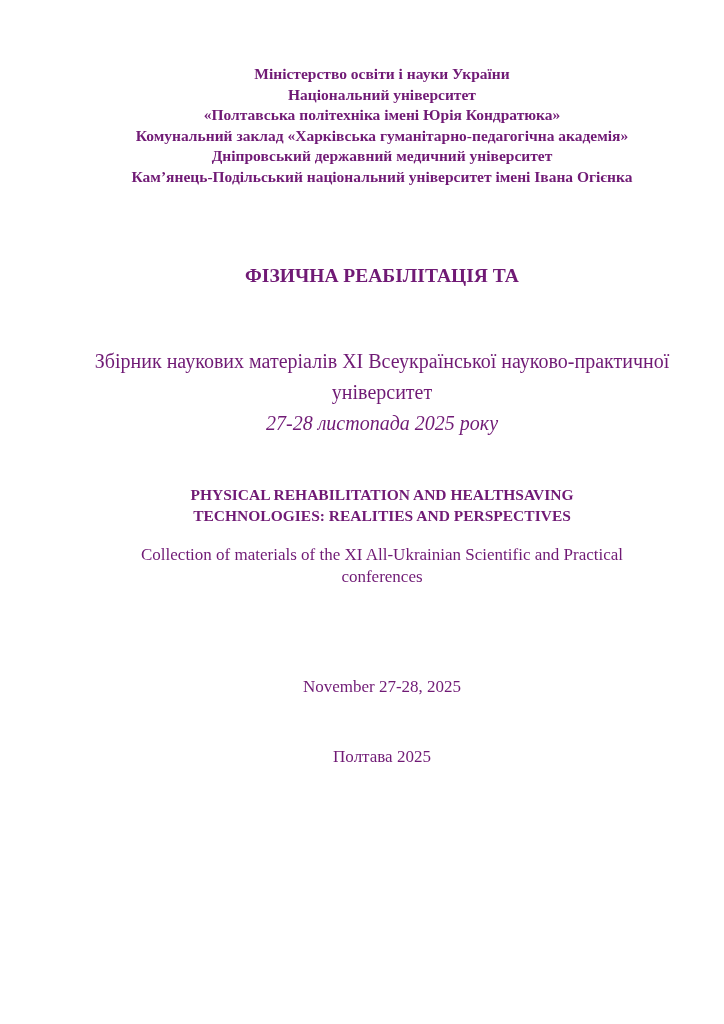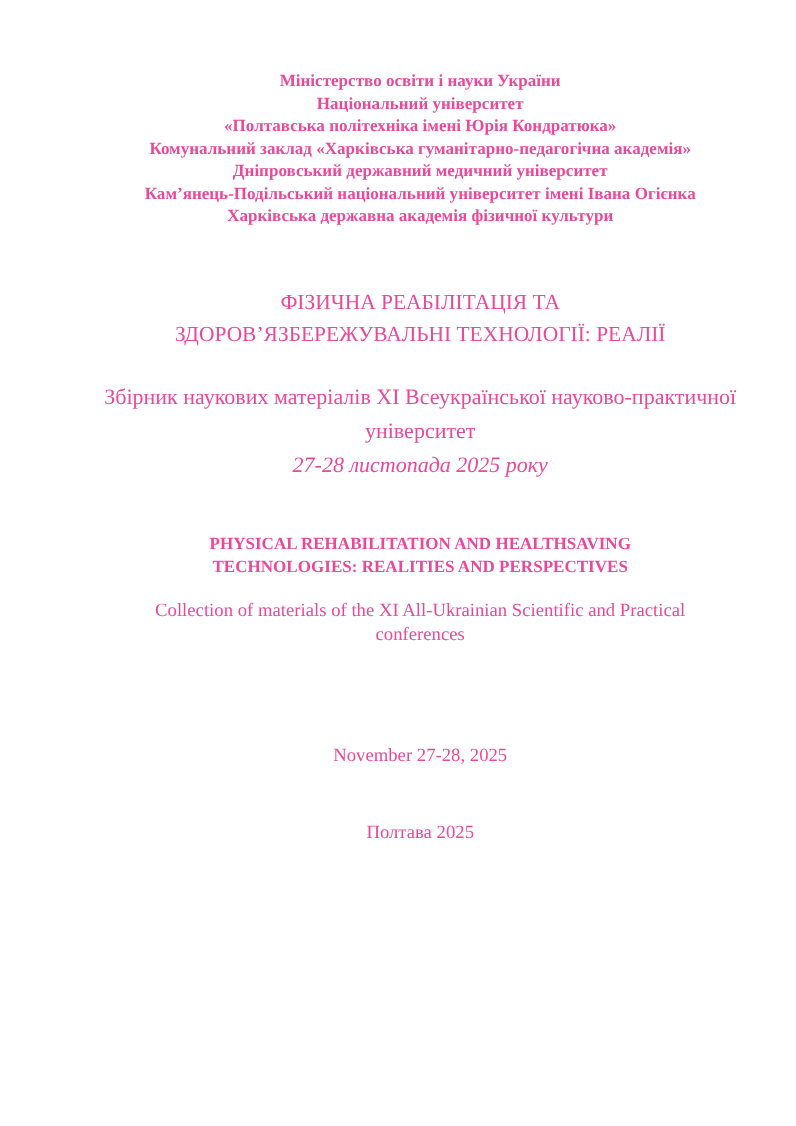--- a/index.html
+++ b/index.html
@@ -5,42 +5,42 @@
   html, body {
     margin: 0;
     padding: 0;
     background: #ffffff;
   }
   .page {
     position: relative;
     width: 724px;
     height: 1024px;
     background: #ffffff;
-    color: #ec4899;
+    color: #701a75;
     font-family: "Liberation Serif", "DejaVu Serif", serif;
     overflow: hidden;
   }
   
   .block {
     position: absolute;
     left: 90px;
     right: 50px;
     text-align: center;
   }
   .line { white-space: nowrap; }
 
   .institutions {
     top: 64px;
     font-weight: bold;
     font-size: 15.5px;
     line-height: 20.5px;
   }
   .title-uk {
     top: 261px;
-    font-weight: normal;
+    font-weight: bold;
     font-size: 19.5px;
     line-height: 29px;
   }
   .subtitle-uk {
     top: 346px;
     font-size: 20px;
     line-height: 31px;
   }
   .subtitle-uk .date-uk {
     font-style: italic;
@@ -74,26 +74,24 @@
 
 <div class="page">
 
   <div class="block institutions">
     <div class="line">Міністерство освіти і науки України</div>
     <div class="line">Національний університет</div>
     <div class="line">«Полтавська політехніка імені Юрія Кондратюка»</div>
     <div class="line">Комунальний заклад «Харківська гуманітарно-педагогічна академія»</div>
     <div class="line">Дніпровський державний медичний університет</div>
     <div class="line">Кам’янець-Подільський національний університет імені Івана Огієнка</div>
-    <div class="line">Харківська державна академія фізичної культури</div>
   </div>
 
   <div class="block title-uk">
     <div class="line">ФІЗИЧНА РЕАБІЛІТАЦІЯ ТА</div>
-    <div class="line">ЗДОРОВ’ЯЗБЕРЕЖУВАЛЬНІ ТЕХНОЛОГІЇ: РЕАЛІЇ</div>
   </div>
 
   <div class="block subtitle-uk">
     <div class="line">Збірник наукових матеріалів ХІ Всеукраїнської науково-практичної</div>
     <div class="line">університет</div>
     <div class="line date-uk">27-28 листопада 2025 року</div>
   </div>
 
   <div class="block title-en">
     <div class="line">PHYSICAL REHABILITATION AND HEALTHSAVING</div>

